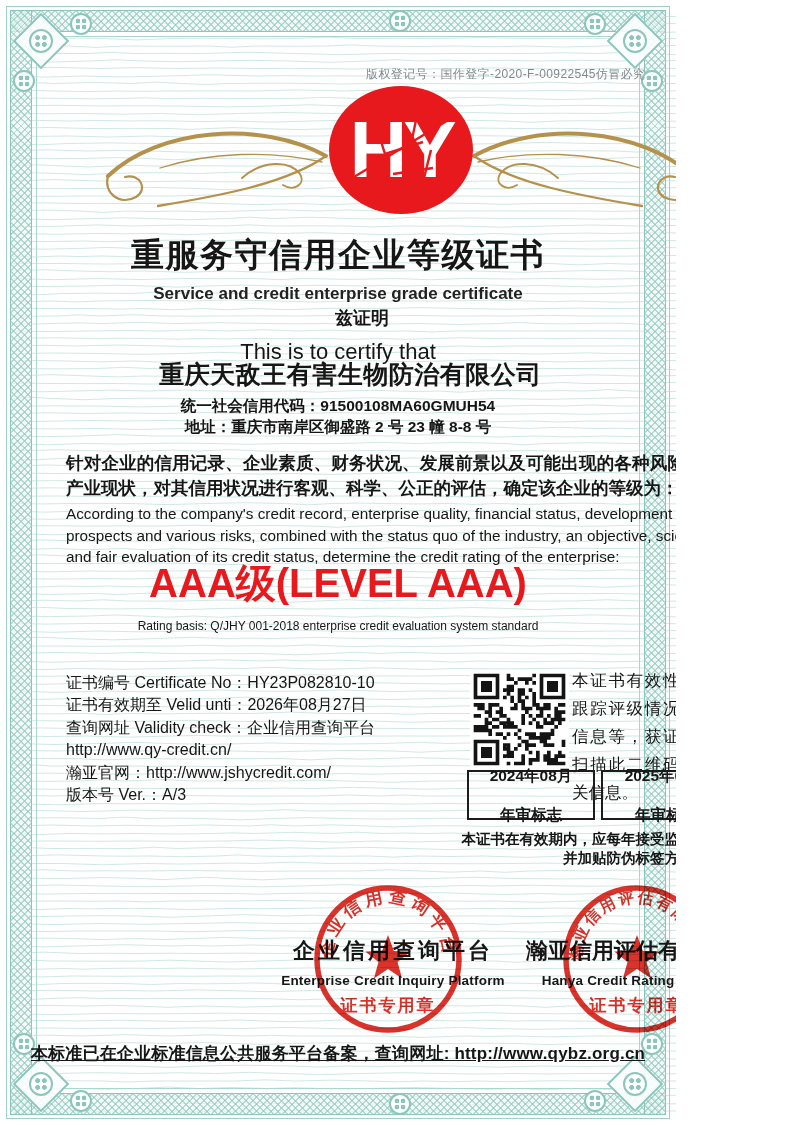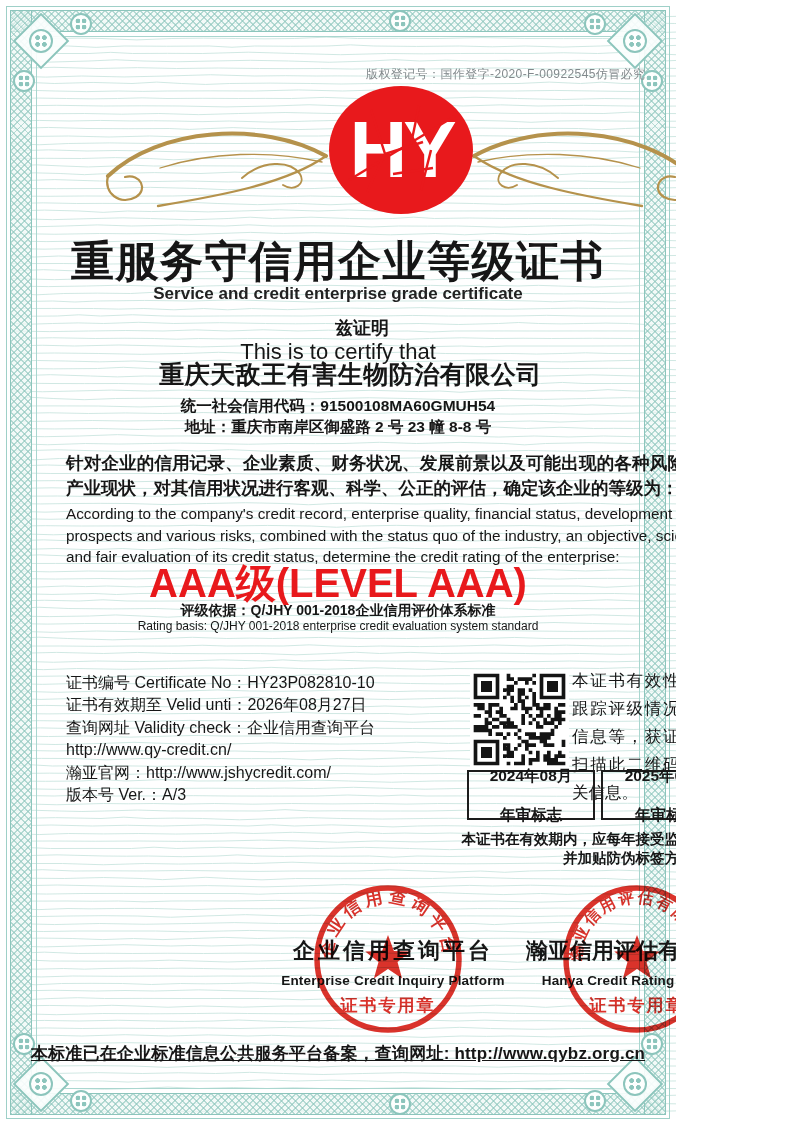--- a/index.html
+++ b/index.html
@@ -51,23 +51,23 @@
   .abs { position:absolute; }
   .ctr { left:0; width:100%; text-align:center; }
 
   .copyright { top:66px; left:366px; font-size:12px; color:#82898c; letter-spacing:.4px; }
 
   .logo { left:327px; top:84px; }
   .flourish { top:116px; }
   .flourish.fl { left:100px; }
   .flourish.fr { left:462px; transform:scaleX(-1); }
 
-  .title-cn  { top:233px; font-size:43px; font-weight:700; letter-spacing:1.5px; }
+  .title-cn  { top:233px; font-size:33px; font-weight:700; letter-spacing:1.5px; }
   .title-en  { top:284px; font-size:17px; font-weight:600; color:#222; }
-  .certify-cn{ top:316px; font-size:18px; font-weight:600;padding-left:48px; }
+  .certify-cn{ top:306px; font-size:18px; font-weight:600;padding-left:48px; }
   .certify-en{ top:339px; font-size:22px; font-weight:500; }
   .company   { top:358px; font-size:25px; font-weight:800; letter-spacing:.5px;padding-left:25px; }
   .credit    { top:396px; font-size:15.5px; font-weight:600; }
   .address   { top:417px; font-size:15.5px; font-weight:600; }
 
   .para-block { left:66px; width:672px; top:451px; }
   .para-cn { font-size:17.5px; font-weight:600; line-height:25px; text-align:justify; }
   .para-en { font-size:15.3px; font-weight:500; line-height:21.5px; margin-top:2px; }
 
   .rating   { top:556px; font-size:40px; font-weight:800; color:#e8191c; }
@@ -188,21 +188,20 @@
     <div class="abs ctr company">重庆天敌王有害生物防治有限公司</div>
     <div class="abs ctr credit">统一社会信用代码：91500108MA60GMUH54</div>
     <div class="abs ctr address">地址：重庆市南岸区御盛路 2 号 23 幢 8-8 号</div>
 
     <div class="abs ctr rating">AAA级(LEVEL AAA)</div>
 
     <div class="abs para-block">
       <div class="para-cn">针对企业的信用记录、企业素质、财务状况、发展前景以及可能出现的各种风险，结合产业现状，对其信用状况进行客观、科学、公正的评估，确定该企业的等级为：</div>
       <div class="para-en">According to the company's credit record, enterprise quality, financial status, development prospects and various risks, combined with the status quo of the industry, an objective, scientific and fair evaluation of its credit status, determine the credit rating of the enterprise:</div>
     </div>
-    <div class="abs ctr basis-cn">评级依据：Q/JHY 001-2018企业信用评价体系标准</div>
     <div class="abs ctr basis-en">Rating basis: Q/JHY 001-2018 enterprise credit evaluation system standard</div>
 
     <div class="abs details">
       <div>证书编号 Certificate No：HY23P082810-10</div>
       <div>证书有效期至 Velid unti：2026年08月27日</div>
       <div>查询网址 Validity check：企业信用查询平台</div>
       <div>http://www.qy-credit.cn/</div>
       <div>瀚亚官网：http://www.jshycredit.com/</div>
       <div>版本号 Ver.：A/3</div>
     </div>

